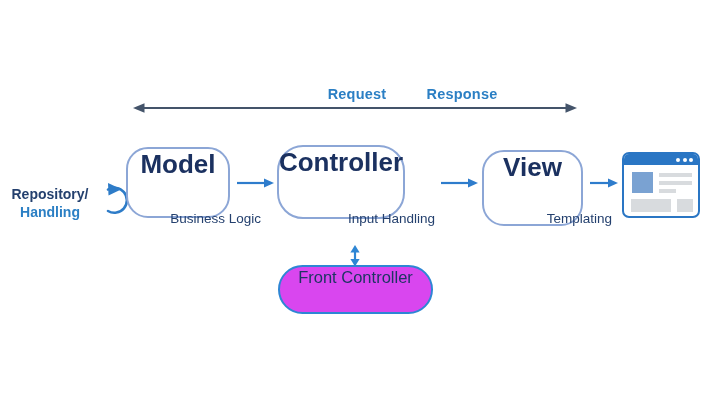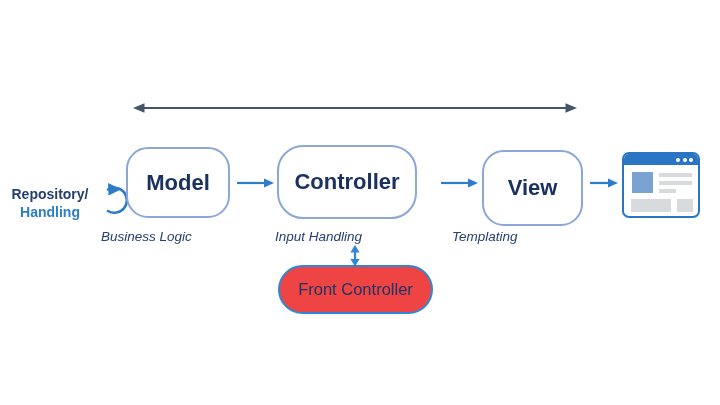--- a/index.html
+++ b/index.html
@@ -21,42 +21,42 @@
   
   #datasource{
     left:8px;top:164px;width:84px;text-align:center;
     font-size:14px;font-weight:600;line-height:1.3;margin-top:21px;
   }
   #datasource .l1{color:#24406e;}
   #datasource .l2{color:#2b7fc4;}
 
   
   .node{
-    position:absolute;display:flex;align-items:center;justify-content:center;
+    position:absolute;display:flex;justify-content:center;
     border:2px solid #8ca6d6;border-radius:24px;background:#ffffff;
-    color:#1b3160;font-weight:bold;font-size:22px;box-sizing:border-box;
+    color:#1b3160;font-weight:bold;font-size:26px;box-sizing:border-box;
   }
   #node-model{left:126px;top:147px;width:104px;height:71px;border-radius:22px;}
-  #node-controller{left:277px;top:145px;width:140px;height:74px;border-radius:26px;}
+  #node-controller{left:277px;top:145px;width:128px;height:74px;border-radius:26px;}
   #node-view{left:482px;top:150px;width:101px;height:76px;border-radius:22px;}
 
   
   .sublabel{
-    position:absolute;top:229px;width:160px;text-align:left;
-    font-size:13.5px;color:#24406e;font-weight:500;font-style:italic;
+    position:absolute;top:211px;width:160px;text-align:right;
+    font-size:13.5px;color:#24406e;font-weight:500;
   }
   #sublabel-model{left:101px;}
   #sublabel-controller{left:275px;}
   #sublabel-view{left:452px;}
 
   
   #front-controller{
     position:absolute;left:278px;top:265px;width:155px;height:49px;
-    border:2.5px solid #2e86d4;border-radius:25px;background:#ef4444;
-    display:flex;flex-direction:column;align-items:center;justify-content:center;
+    border:2.5px solid #2e86d4;border-radius:25px;background:#d946ef;
+    display:flex;flex-direction:column;align-items:center;justify-content:flex-start;
     color:#1e3563;font-size:16.5px;font-weight:500;line-height:1.22;box-sizing:border-box;
   }
 
   
   #browser{
     position:absolute;left:622px;top:152px;width:78px;height:66px;
     border:2.5px solid #2a76c4;border-radius:7px;background:#fff;
     box-sizing:border-box;overflow:hidden;
   }
   #browser .titlebar{
@@ -110,20 +110,22 @@
       <polygon points="618,183 608,178.4 608,187.6" stroke="none"></polygon>
     </g>
 
     <g stroke="#2e86d4" fill="#2e86d4">
       <line x1="355" y1="251" x2="355" y2="260" stroke-width="2.2"></line>
       <polygon points="355,245 350.4,252.5 359.6,252.5" stroke="none"></polygon>
       <polygon points="355,266.5 350.4,259 359.6,259" stroke="none"></polygon>
     </g>
   </svg>
 
+  <div class="span-label" id="request-label">Request</div>
+  <div class="span-label" id="response-label">Response</div>
 
   <div class="abs" id="datasource">
     <div class="l1">Repository/</div>
     <div class="l2">Handling</div>
   </div>
 
   <div class="node" id="node-model">
     <span>Model</span>
   </div>
   <div class="node" id="node-controller">

